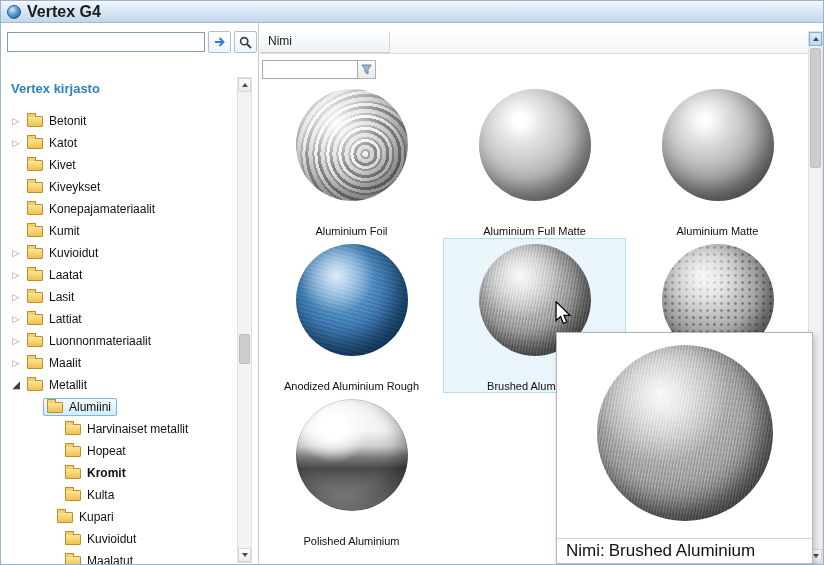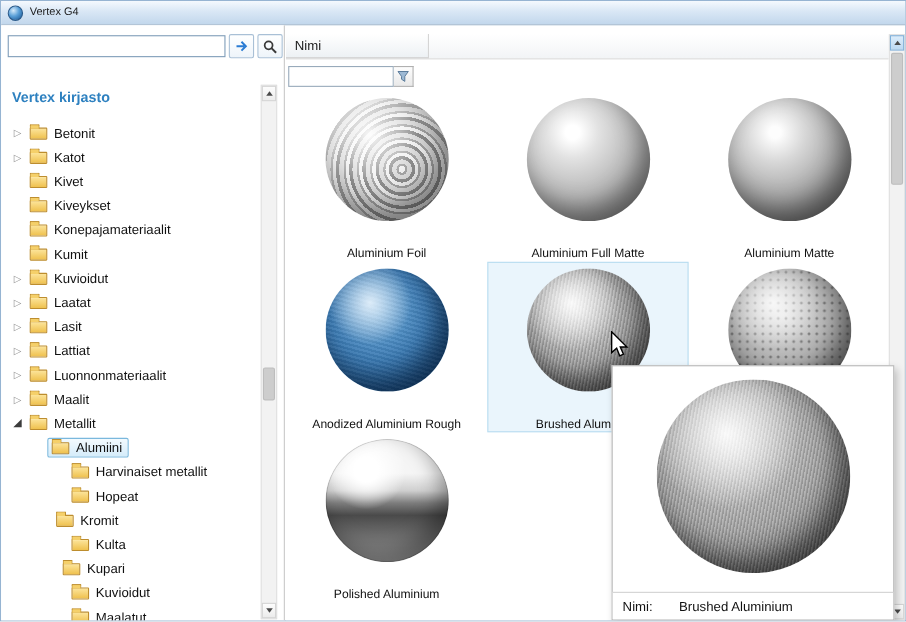--- a/index.html
+++ b/index.html
@@ -5,21 +5,21 @@
   html,body{margin:0;padding:0;background:#e8e8e8;font-family:"Liberation Sans",sans-serif;}
   .window{position:relative;width:824px;height:565px;background:#fff;border:1px solid #96b4d2;box-sizing:border-box;overflow:hidden;}
 
   
   .titlebar{position:absolute;left:0;top:0;right:0;height:22px;
     background:linear-gradient(#f4f9fe,#d9e7f5 45%,#c2d7ec);
     border-bottom:1px solid #a3b9ce;display:flex;align-items:center;gap:6px;padding-left:6px;box-sizing:border-box;}
   .app-icon{width:14px;height:14px;border-radius:50%;
     background:radial-gradient(circle at 35% 30%, #d5eafa, #5aa0d8 45%, #1f5d9b 90%);
     border:1px solid #2a5a8a;box-sizing:border-box;flex:0 0 auto;}
-  .title{font-size:10px;color:#1b1b1b;}
+  .title{font-size:16px;color:#1b1b1b;font-weight:bold;}
 
   
   .left-panel{position:absolute;left:0;top:22px;width:258px;bottom:0;background:#fff;border-right:1px solid #c9c9c9;box-sizing:border-box;overflow:hidden;}
   .toolbar{display:flex;align-items:center;gap:3px;padding:6px 0 0 6px;height:26px;}
   .search-input{width:198px;height:20px;border:1px solid #7f9db9;font-size:12px;padding:1px 4px;box-sizing:border-box;}
   .tb-btn{width:23px;height:22px;border:1px solid #a9c0d6;background:linear-gradient(#ffffff,#eef4fa);
     display:flex;align-items:center;justify-content:center;padding:0;border-radius:2px;cursor:pointer;}
   .tree-header{margin:26px 0 14px 10px;font-size:13px;font-weight:bold;color:#2e81c0;}
   .tree{font-size:12px;color:#111;}
   .tree-item{display:flex;align-items:center;height:22px;white-space:nowrap;}
@@ -105,21 +105,21 @@
     background:
       radial-gradient(circle at 33% 25%, #ffffff 0 10%, rgba(255,255,255,0) 32%),
       linear-gradient(to bottom, #f5f5f5 0 28%, #cfcfcf 42%, #7d7d7d 52%, #4a4a4a 62%, #6e6e6e 78%, #9c9c9c 100%);
     box-shadow:inset -8px -10px 18px rgba(0,0,0,.35), inset 0 0 0 1px rgba(0,0,0,.15);}
 
   
   .preview-popup{position:absolute;left:555px;top:331px;width:257px;height:232px;background:#fff;
     border:1px solid #b6b6b6;box-shadow:2px 3px 7px rgba(0,0,0,.22);z-index:30;box-sizing:border-box;}
   .preview-sphere{width:176px;height:176px;margin:12px auto 0;}
   .preview-caption{position:absolute;left:0;right:0;bottom:0;height:25px;border-top:1px solid #d2d2d2;
-    display:flex;align-items:center;gap:24px;padding:0 9px;font-size:12px;color:#111;box-sizing:border-box;background:#fff;}
+    display:flex;align-items:center;gap:4px;padding:0 9px;font-size:17px;color:#111;box-sizing:border-box;background:#fff;}
 
   
   .cursor{position:absolute;left:552px;top:300px;z-index:40;pointer-events:none;}
 </style>
 </head>
 <body>
 
 <div class="window">
 
   <div class="titlebar">
@@ -249,21 +249,21 @@
             <span>Harvinaiset metallit</span>
           </span>
         </div>
         <div class="tree-item" style="padding-left: 46px;">
           <span class="expander none"></span>
           <span class="hl">
             <span class="folder"></span>
             <span>Hopeat</span>
           </span>
         </div>
-        <div class="tree-item" style="padding-left: 32px;">
+        <div class="tree-item" style="padding-left: 46px; font-weight: bold;">
           <span class="expander none"></span>
           <span class="hl">
             <span class="folder"></span>
             <span>Kromit</span>
           </span>
         </div>
         <div class="tree-item" style="padding-left: 46px;">
           <span class="expander none"></span>
           <span class="hl">
             <span class="folder"></span>

